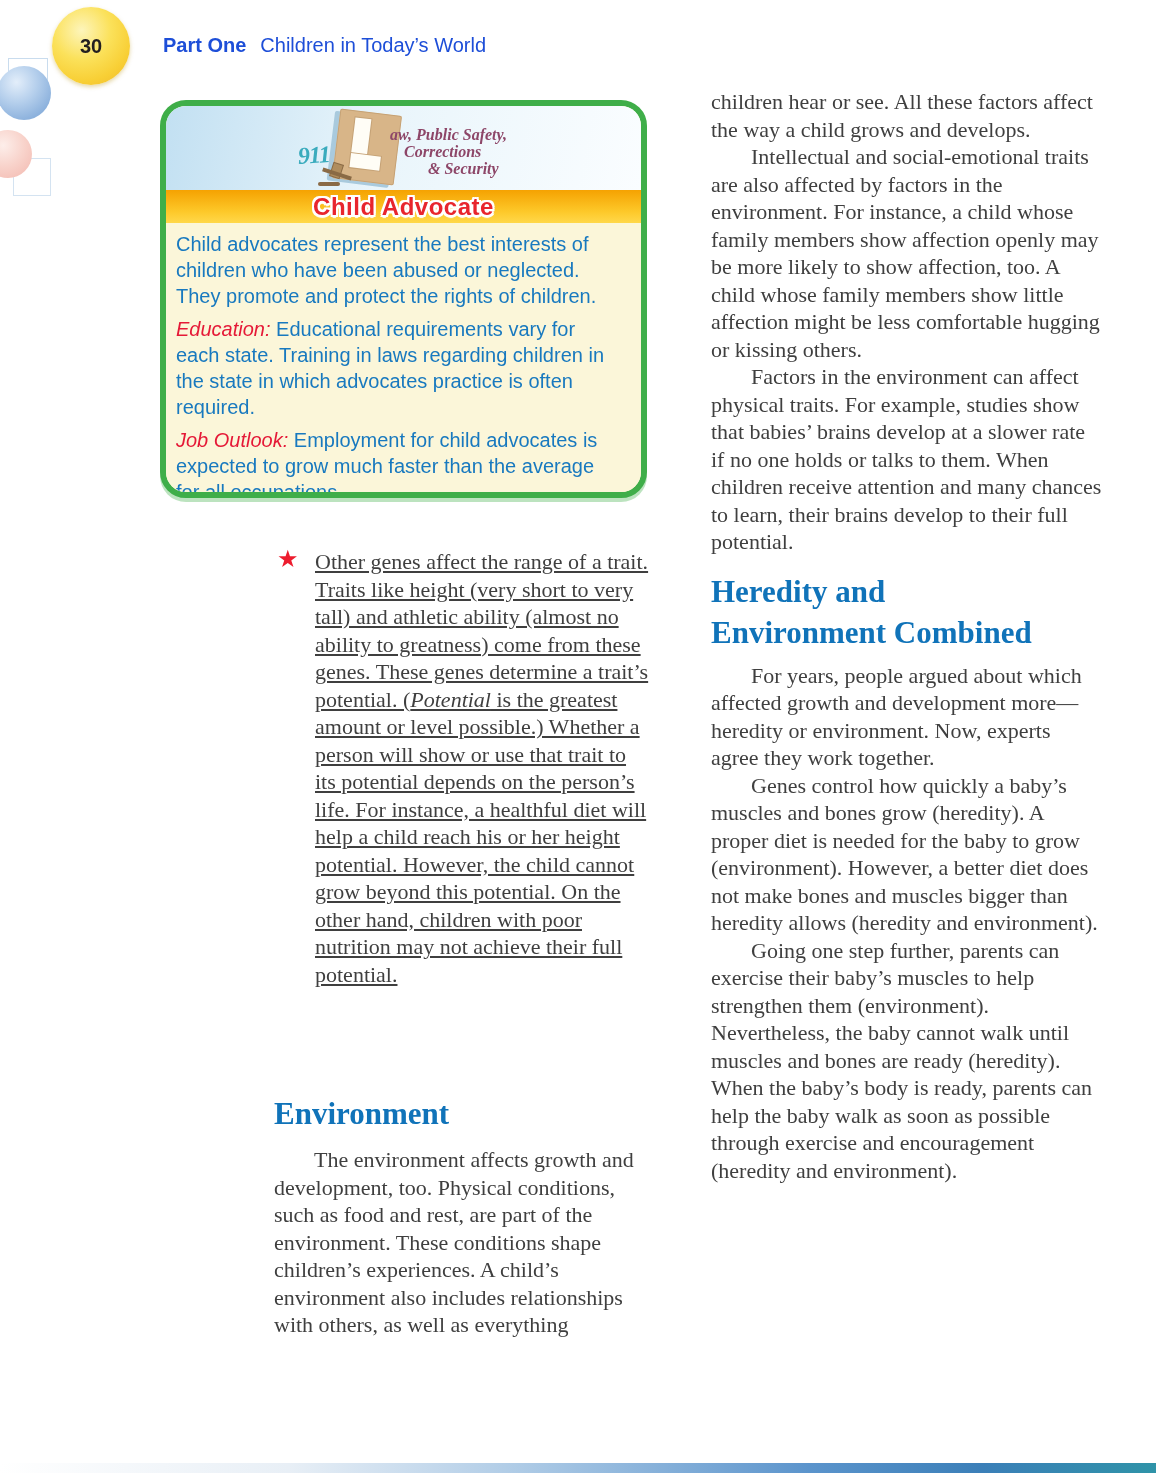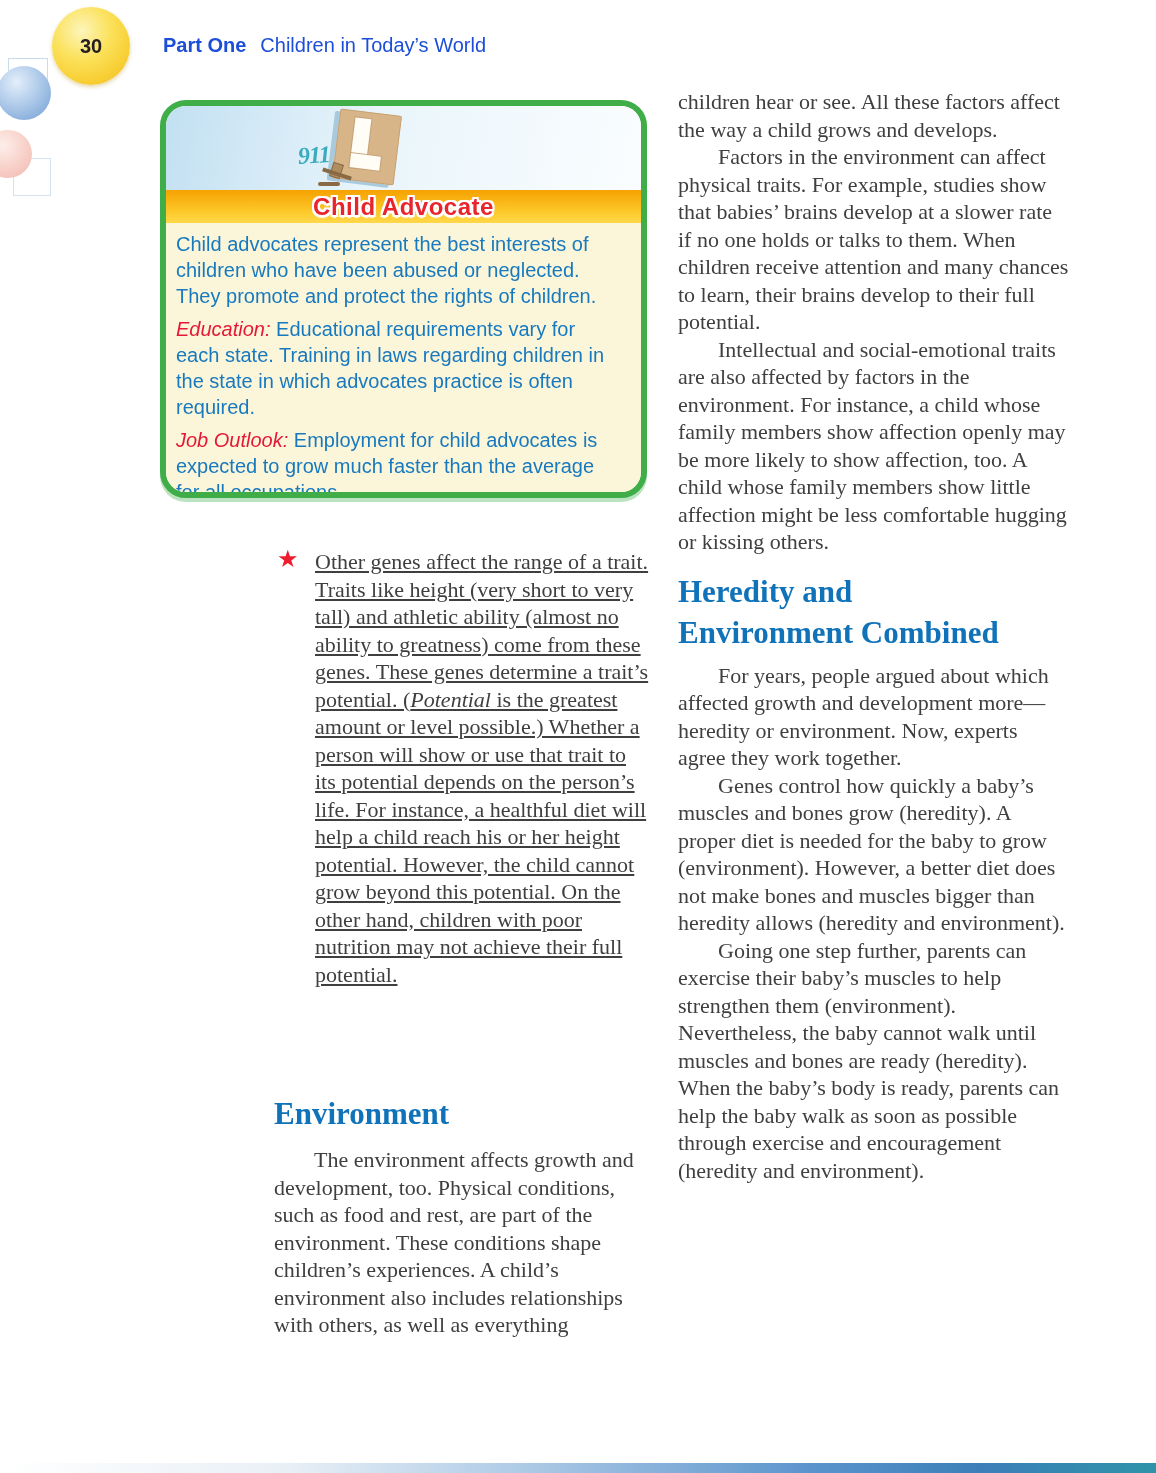--- a/index.html
+++ b/index.html
@@ -96,21 +96,21 @@
   .bullet-item { position:absolute; left:277px; top:548px; width:372px; }
   .star-bullet {
     position:absolute; left:0; top:-2px; font-size:24px; color:#ed1c2e;
     font-family:"DejaVu Sans", sans-serif;
   }
   .bullet-text { margin-left:38px; width:334px;text-decoration:underline; }
 
   .env-heading { position:absolute; left:274px; top:1096px; font-size:31px; }
   .env-para { position:absolute; left:274px; top:1146px; width:380px; }
 
-  .right-col { position:absolute; left:678px; top:88px; width:392px; }
+  .right-col { position:absolute; left:711px; top:88px; width:392px; }
   .right-col p { margin:0; }
   .hec-heading { font-size:31px; line-height:41px; max-width:335px; margin:15px 0 9px 0; }
 
   
   .footer-bar {
     position:absolute; left:0; right:0; bottom:0; height:10px;
     background:linear-gradient(to right, #ffffff 0%, #e8eff6 25%, #aecbe6 45%, #5b94cc 70%, #3b7fb8 85%, #2f93a8 100%);
   }
 </style>
 </head>
@@ -134,20 +134,25 @@
     <div class="card-header">
       <div class="cluster-logo">
         <span class="logo-911">911</span>
         <div class="logo-book">
           <div class="logo-l-vert"></div>
           <div class="logo-l-foot"></div>
         </div>
         <div class="logo-gavel-head"></div>
         <div class="logo-gavel-handle"></div>
         <div class="logo-gavel-base"></div>
+        <div class="logo-text">
+          <div class="lt1">aw, Public Safety,</div>
+          <div class="lt2">Corrections</div>
+          <div class="lt3">&amp; Security</div>
+        </div>
       </div>
     </div>
     <div class="card-banner">
       <span class="banner-title">Child Advocate</span>
     </div>
     <div class="card-body">
       <p>Child advocates represent the best interests of children who have been abused or neglected. They promote and protect the rights of children.</p>
       <p><span class="red-label">Education:</span><span> Educational requirements vary for each state. Training in laws regarding children in the state in which advocates practice is often required.</span></p>
       <p><span class="red-label">Job Outlook:</span><span> Employment for child advocates is expected to grow much faster than the average for all occupations.</span></p>
     </div>
@@ -156,22 +161,22 @@
   <div class="bullet-item serif-text">
     <span class="star-bullet">★</span>
     <div class="bullet-text"><span>Other genes affect the range of a trait. Traits like height (very short to very tall) and athletic ability (almost no ability to greatness) come from these genes. These genes determine a trait’s potential. (</span><i>Potential</i><span> is the greatest amount or level possible.) Whether a person will show or use that trait to its potential depends on the person’s life. For instance, a healthful diet will help a child reach his or her height potential. However, the child cannot grow beyond this potential. On the other hand, children with poor nutrition may not achieve their full potential.</span></div>
   </div>
 
   <h2 class="env-heading blue-heading">Environment</h2>
   <p class="env-para serif-text indent">The environment affects growth and development, too. Physical conditions, such as food and rest, are part of the environment. These conditions shape children’s experiences. A child’s environment also includes relationships with others, as well as everything</p>
 
   <div class="right-col serif-text">
     <p>children hear or see. All these factors affect the way a child grows and develops.</p>
+    <p class="indent">Intellectual and social-emotional traits are also affected by factors in the environment. For instance, a child whose family members show affection openly may be more likely to show affection, too. A child whose family members show little affection might be less comfortable hugging or kissing others.</p>
     <p class="indent">Factors in the environment can affect physical traits. For example, studies show that babies’ brains develop at a slower rate if no one holds or talks to them. When children receive attention and many chances to learn, their brains develop to their full potential.</p>
-    <p class="indent">Intellectual and social-emotional traits are also affected by factors in the environment. For instance, a child whose family members show affection openly may be more likely to show affection, too. A child whose family members show little affection might be less comfortable hugging or kissing others.</p>
     <h2 class="hec-heading blue-heading">Heredity and Environment Combined</h2>
     <p class="indent">For years, people argued about which affected growth and development more—heredity or environment. Now, experts agree they work together.</p>
     <p class="indent">Genes control how quickly a baby’s muscles and bones grow (heredity). A proper diet is needed for the baby to grow (environment). However, a better diet does not make bones and muscles bigger than heredity allows (heredity and environment).</p>
     <p class="indent">Going one step further, parents can exercise their baby’s muscles to help strengthen them (environment). Nevertheless, the baby cannot walk until muscles and bones are ready (heredity). When the baby’s body is ready, parents can help the baby walk as soon as possible through exercise and encouragement (heredity and environment).</p>
   </div>
 
   <div class="footer-bar"></div>
 
 </div>
 

